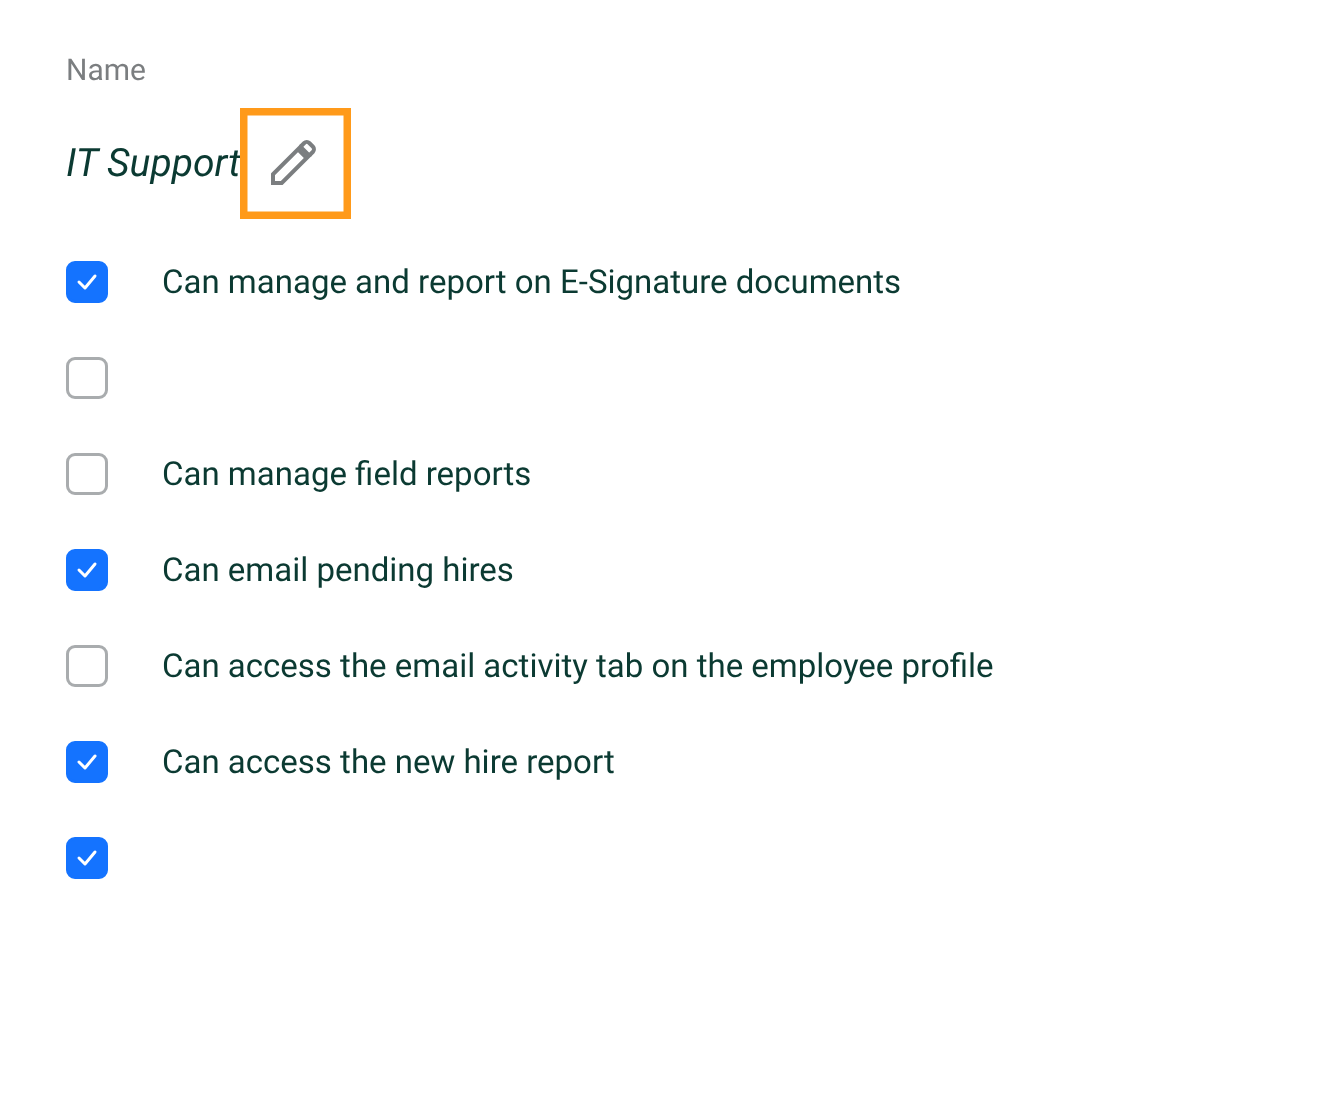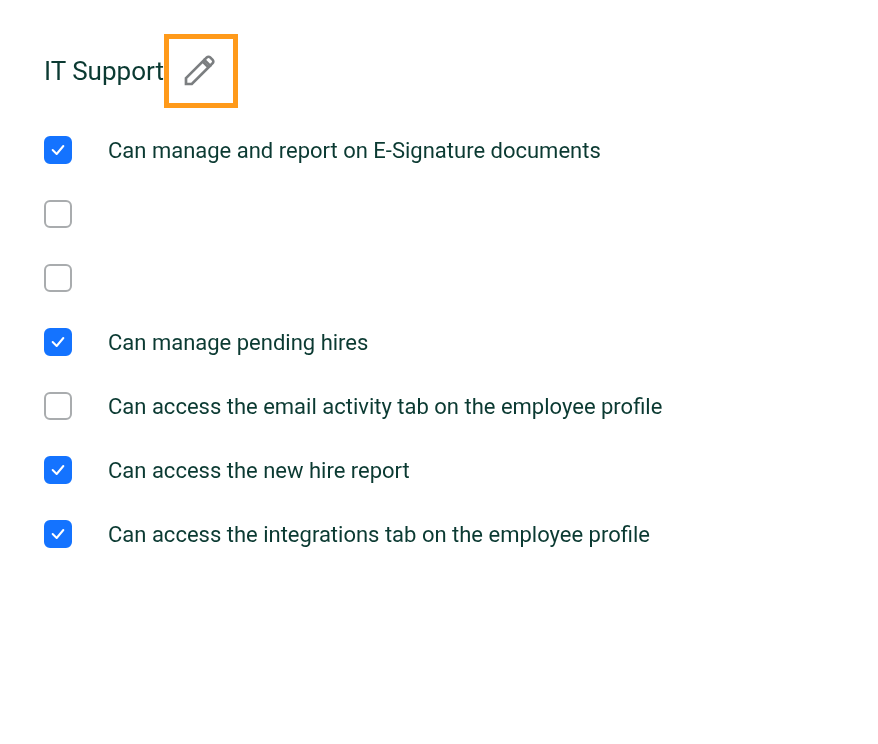--- a/index.html
+++ b/index.html
@@ -17,20 +17,21 @@
   .field-label {
     font-size: 20px;
     color: #7b7e80;
     margin-bottom: 14px;
     font-weight: 400;
   }
   .name-row {
     display: flex;
     align-items: center;
     margin-bottom: 28px;
+    font-style: italic;
   }
   .name-value {
     font-size: 26px;
     color: #0b3a32;
     font-weight: 400;
   }
   .edit-btn {
     width: 74px;
     height: 74px;
     border: 5px solid #ff9a1a;
@@ -89,20 +90,21 @@
     font-size: 22px;
     color: #0b3a32;
     font-weight: 400;
   }
 </style>
 </head>
 <body>
 
 <div class="wrap">
 
+  <div class="field-label">Name</div>
 
   <div class="name-row">
     <div class="name-value">IT Support</div>
 
     <div class="edit-btn">
       <span>
         <svg viewBox="0 0 24 24">
           <path d="M3 17.5 L14 6.5 L17.5 10 L6.5 21 L3 21 Z"></path>
           <path d="M14 6.5 L15.5 5 C16 4.5 17 4.5 17.5 5 L19 6.5 C19.5 7 19.5 8 19 8.5 L17.5 10"></path>
           <line x1="13" y1="7.5" x2="16.5" y2="11"></line>
@@ -119,44 +121,44 @@
             <polyline points="4 12 10 18 20 6"></polyline>
           </svg>
         </div>
         <div class="perm-label">Can manage and report on E-Signature documents</div>
       </div>
       <div class="perm-row">
         <div class="checkbox unchecked"></div>
       </div>
       <div class="perm-row">
         <div class="checkbox unchecked"></div>
+        <div class="perm-label">Can manage field reports</div>
       </div>
       <div class="perm-row">
         <div class="checkbox checked">
           <svg viewBox="0 0 24 24">
             <polyline points="4 12 10 18 20 6"></polyline>
           </svg>
         </div>
-        <div class="perm-label">Can manage pending hires</div>
+        <div class="perm-label">Can email pending hires</div>
       </div>
       <div class="perm-row">
         <div class="checkbox unchecked"></div>
         <div class="perm-label">Can access the email activity tab on the employee profile</div>
       </div>
       <div class="perm-row">
         <div class="checkbox checked">
           <svg viewBox="0 0 24 24">
             <polyline points="4 12 10 18 20 6"></polyline>
           </svg>
         </div>
         <div class="perm-label">Can access the new hire report</div>
       </div>
       <div class="perm-row">
         <div class="checkbox checked">
           <svg viewBox="0 0 24 24">
             <polyline points="4 12 10 18 20 6"></polyline>
           </svg>
         </div>
-        <div class="perm-label">Can access the integrations tab on the employee profile</div>
       </div>
     </div>
 
 </div>
 
 </body></html>

